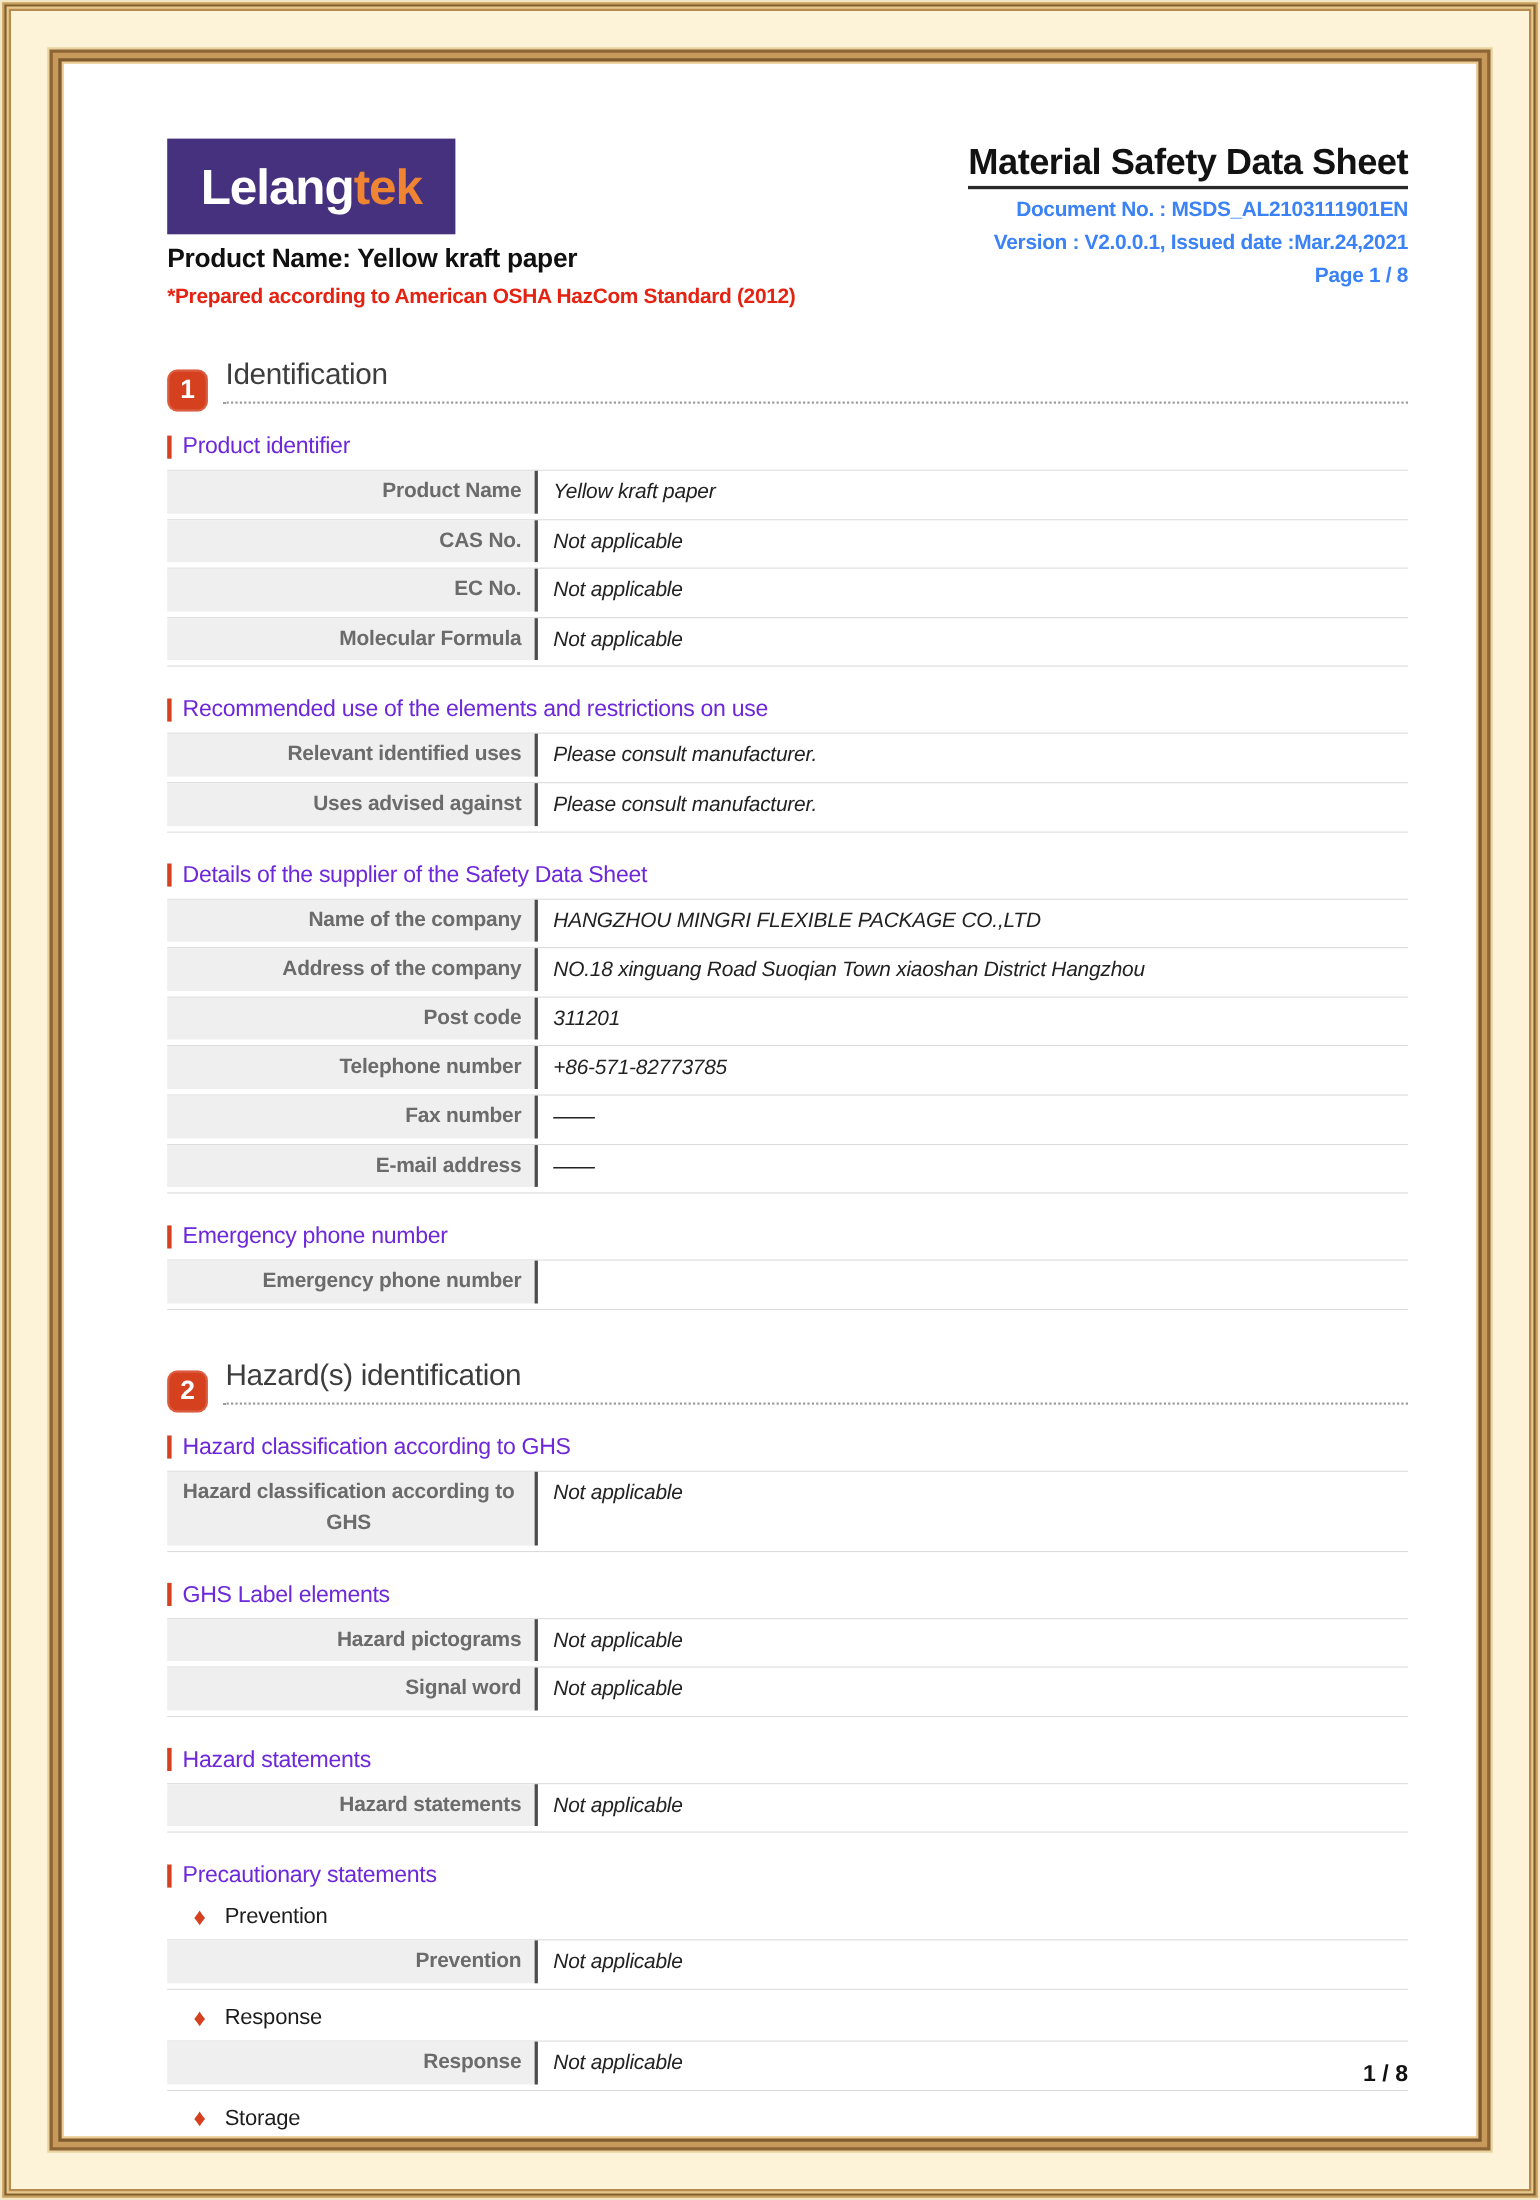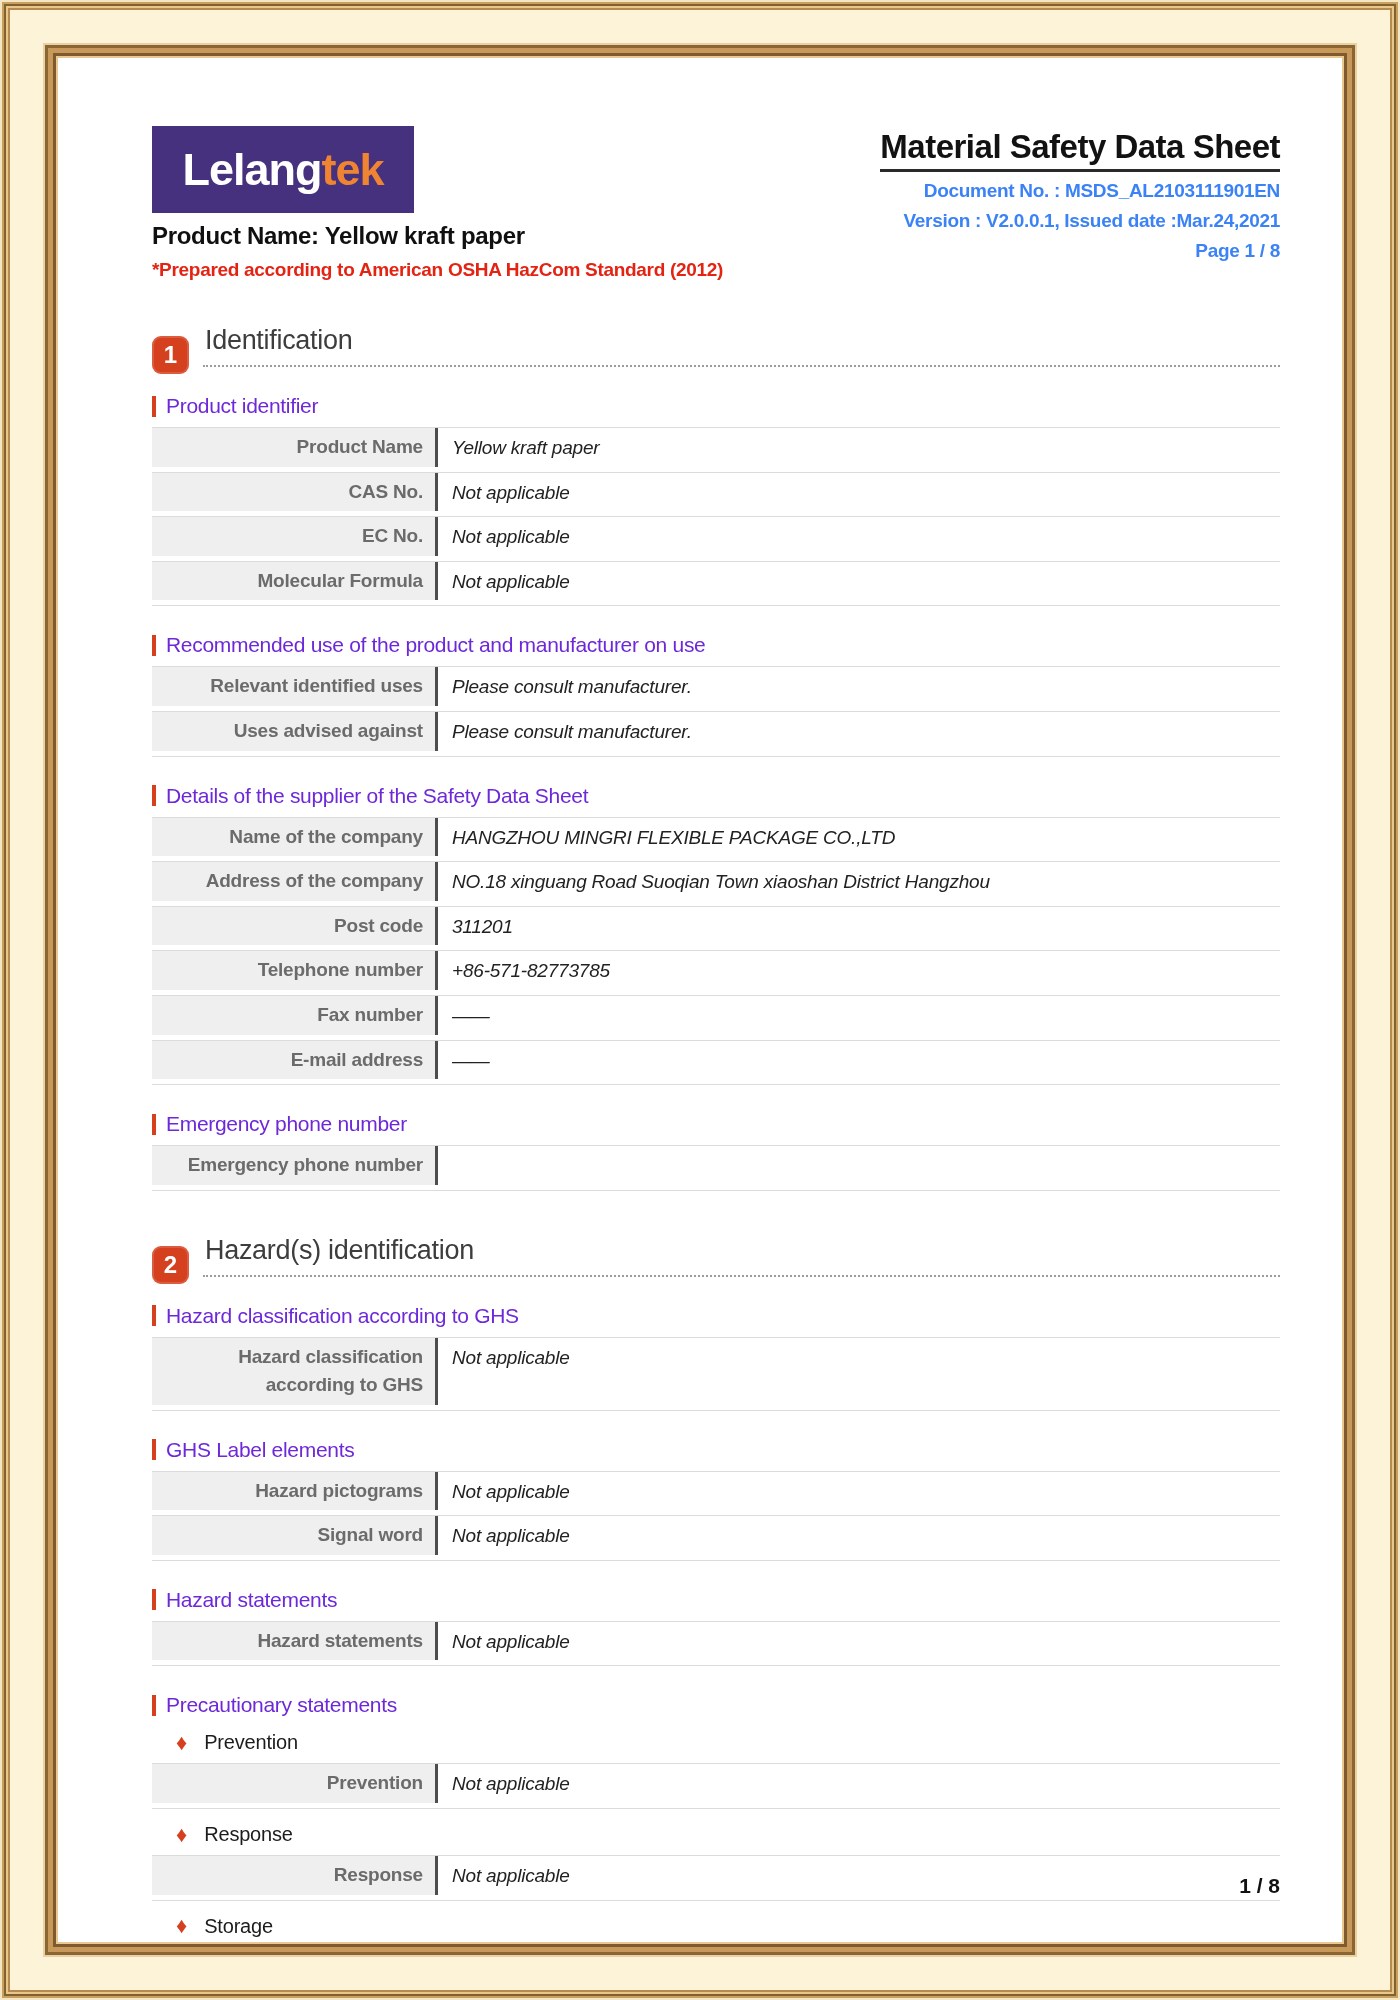--- a/index.html
+++ b/index.html
@@ -58,23 +58,23 @@
   .red-bar{width:4px;height:21px;background:var(--accent);margin-right:10px;flex:0 0 auto;}
   .sub-title{font-size:21px;font-weight:normal;color:#6d28d9;margin:0;letter-spacing:-0.3px;}
   .bullet-line{display:flex;align-items:center;margin:14px 0 9px 24px;}
   .diamond{color:var(--accent);font-size:22px;margin-right:17px;line-height:1;}
   .bullet-label{font-size:20px;color:#1c1c1c;letter-spacing:-0.2px;}
   
   .dtable{border-bottom:1px solid var(--line);}
   .drow{border-top:1px solid var(--line);}
   .drow-inner{display:flex;align-items:stretch;margin-bottom:5px;min-height:32px;}
   .cell-label{
-    width:283px;box-sizing:border-box;background:var(--row-bg);
+    width:334px;box-sizing:border-box;background:var(--row-bg);
     color:var(--label-text);font-weight:bold;font-size:19px;line-height:1.5;
-    text-align:right;padding:5px 12px 5px 8px;letter-spacing:-0.2px;
+    text-align:center;padding:5px 12px 5px 8px;letter-spacing:-0.2px;
     display:flex;flex-direction:column;justify-content:center;align-items:flex-end;
   }
   .cell-divider{width:3px;background:var(--divider);flex:0 0 auto;}
   .cell-value{
     flex:1;font-size:19px;color:var(--value-text);letter-spacing:-0.2px;
     padding:7px 0 5px 14px;line-height:1.4;font-style:italic;
   }
   .footer-page{
     position:absolute;right:62px;bottom:44px;
     font-size:21px;font-weight:bold;color:#111;
@@ -138,21 +138,21 @@
         <div class="drow">
           <div class="drow-inner">
             <div class="cell-label">Molecular Formula</div>
             <div class="cell-divider"></div>
             <div class="cell-value">Not applicable</div>
           </div>
         </div>
       </div>
       <div class="subheading">
         <span class="red-bar"></span>
-        <h3 class="sub-title">Recommended use of the product and manufacturer on use</h3>
+        <h3 class="sub-title">Recommended use of the elements and restrictions on use</h3>
       </div>
       <div class="dtable">
         <div class="drow">
           <div class="drow-inner">
             <div class="cell-label">Relevant identified uses</div>
             <div class="cell-divider"></div>
             <div class="cell-value">Please consult manufacturer.</div>
           </div>
         </div>
         <div class="drow">

